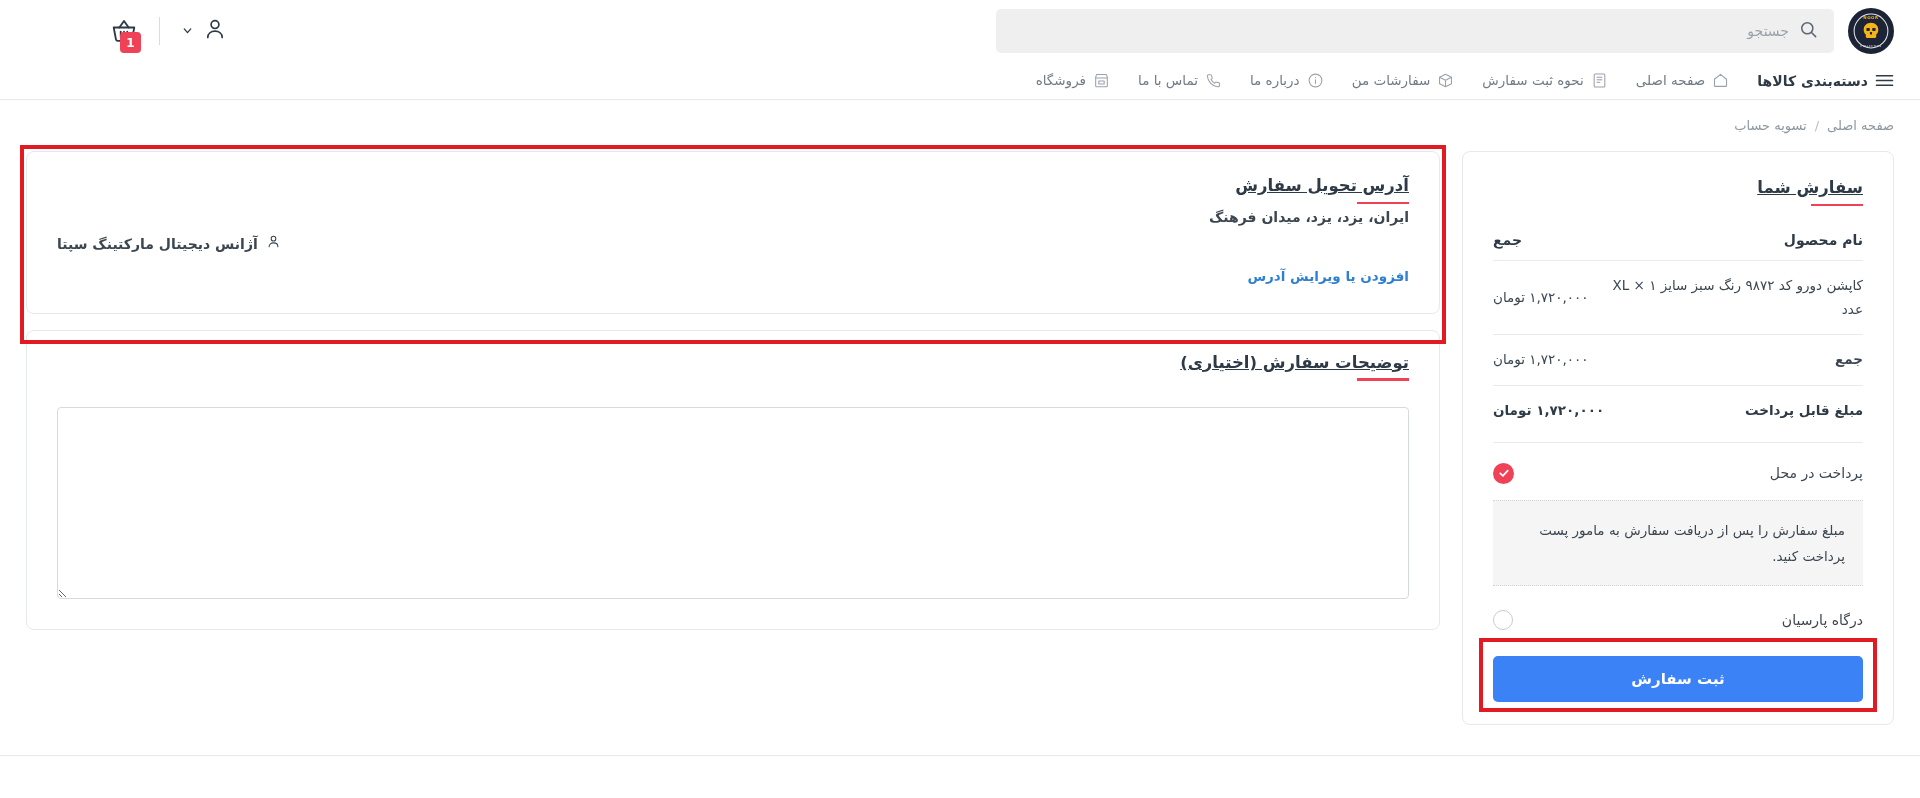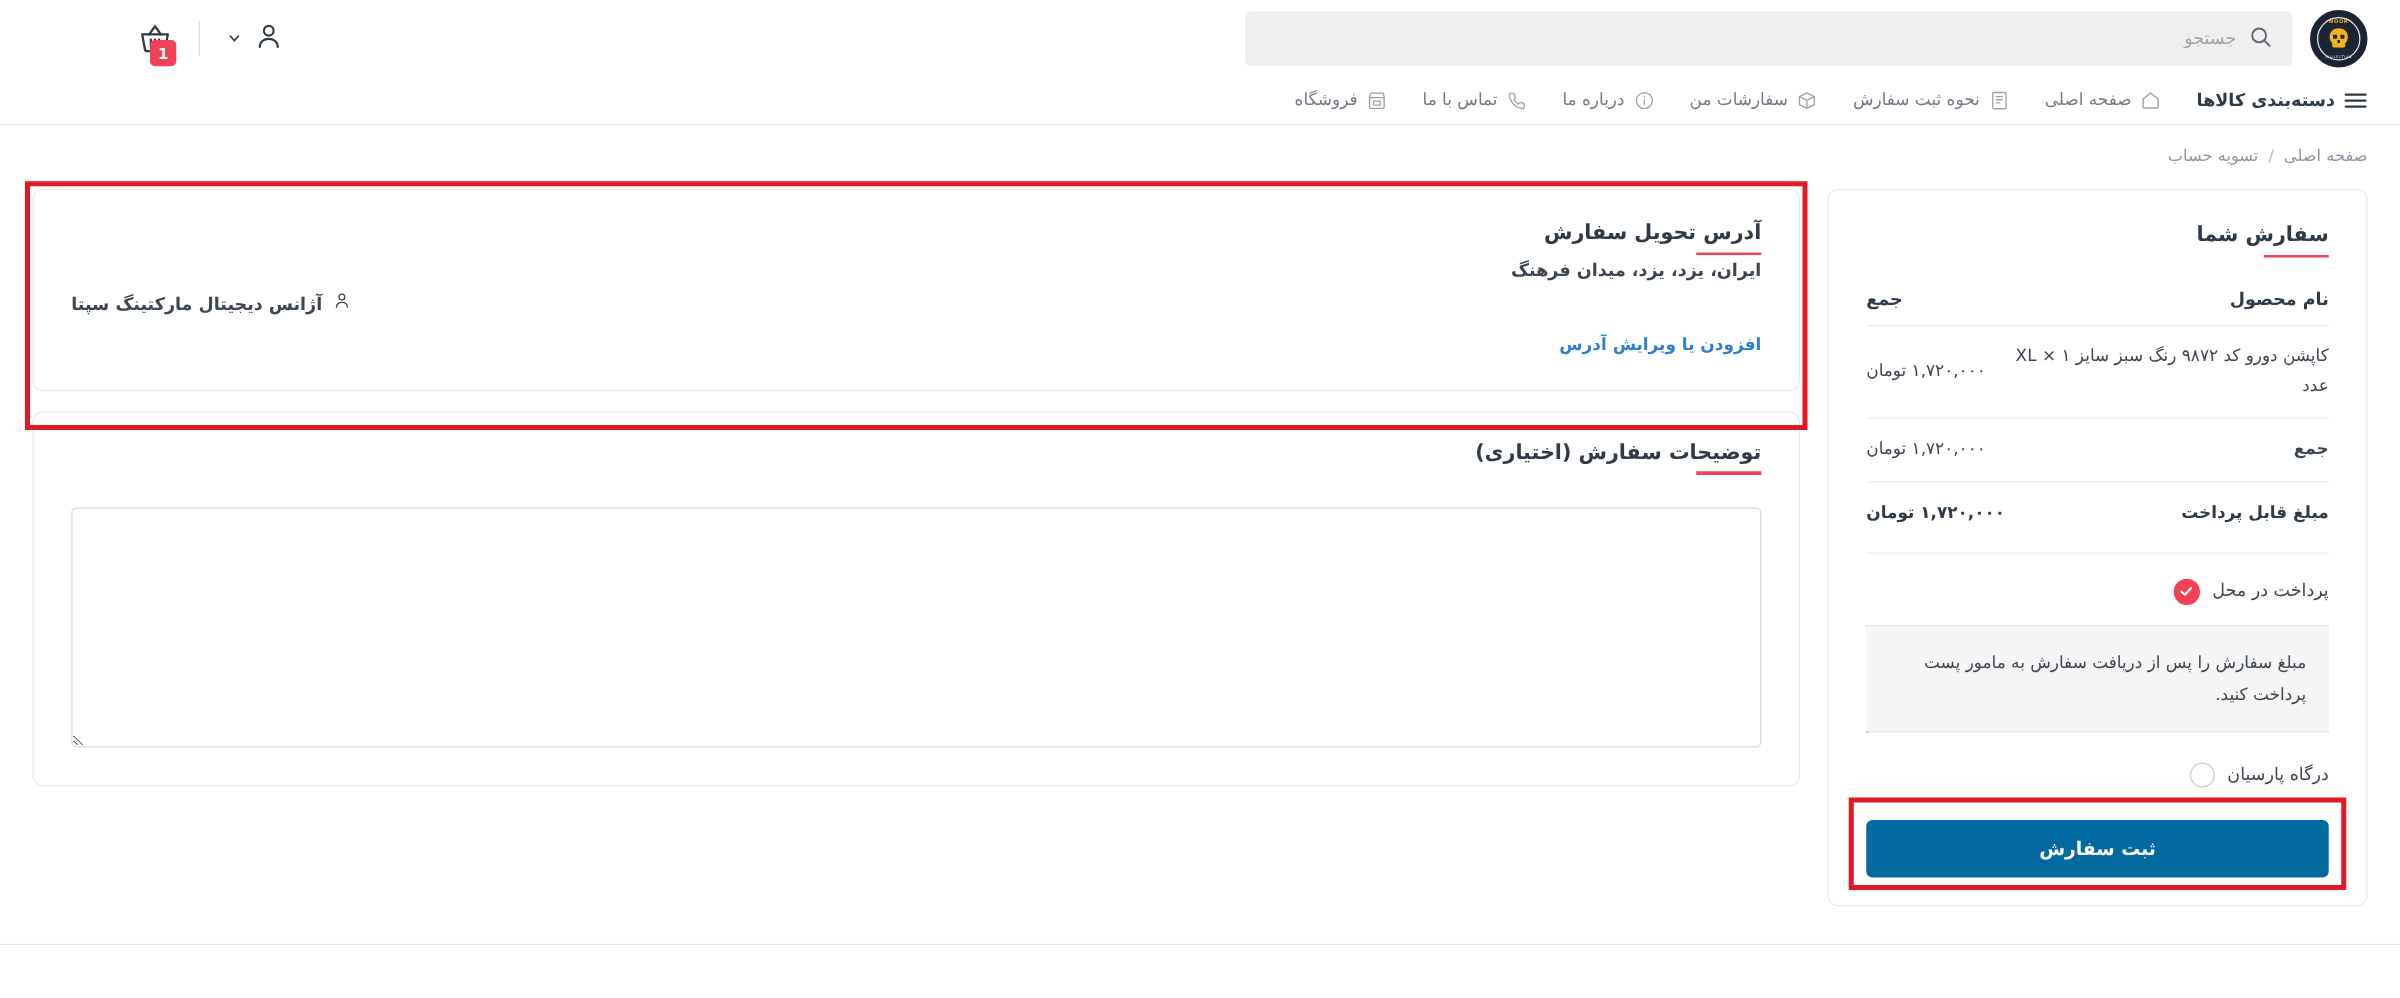--- a/index.html
+++ b/index.html
@@ -136,20 +136,21 @@
     border-radius: 8px;
   }
 
   .card-title {
     font-size: 16.5px;
     font-weight: 700;
     color: #2e3a46;
     text-align: right;
     position: relative;
     padding-bottom: 9px;
+    text-decoration: underline;
   }
   .card-title::after {
     content: "";
     position: absolute;
     right: 0; bottom: 0;
     width: 52px; height: 2.5px;
     background: #ef4256;
   }
 
   
@@ -206,21 +207,21 @@
     padding: 13px 0; text-align: right;
     border-top: 1px solid #e8ebee;
     line-height: 1.75;
   }
   .order-table td.col-total { text-align: left; white-space: nowrap; color: #3c4650; }
   .order-table tr.row-strong td { font-weight: 700; color: #2e3a46; }
   .order-table tr.row-sum td.lbl { font-weight: 700; }
 
   .pay-section { margin-top: 6px; border-top: 1px solid #e8ebee; padding-top: 20px; }
   .pay-opt {
-    display: flex; align-items: center; justify-content: flex-end;
+    display: flex; align-items: center; justify-content: space-between;
     gap: 10px; flex-direction: row-reverse;
     font-size: 14px; color: #3c4650; cursor: pointer;
   }
   .radio-on {
     width: 21px; height: 21px; border-radius: 50%;
     background: #ef4256; flex: 0 0 auto;
     display: flex; align-items: center; justify-content: center;
   }
   .radio-off {
     width: 20px; height: 20px; border-radius: 50%;
@@ -236,21 +237,21 @@
     color: #3c4650;
     line-height: 1.95;
     text-align: right;
   }
   .pay-opt-2 { margin-top: 24px; }
 
   .submit-wrap { margin-top: 26px; position: relative; padding: 0; }
   .submit-btn {
     width: 100%;
     height: 46px;
-    background: #0369a1;
+    background: #3b82f6;
     color: #fff;
     border: none;
     border-radius: 5px;
     font-family: "DejaVu Sans", "Liberation Sans", sans-serif;
     font-size: 15px;
     font-weight: 700;
     cursor: pointer;
   }
 
   .footer-rule {

